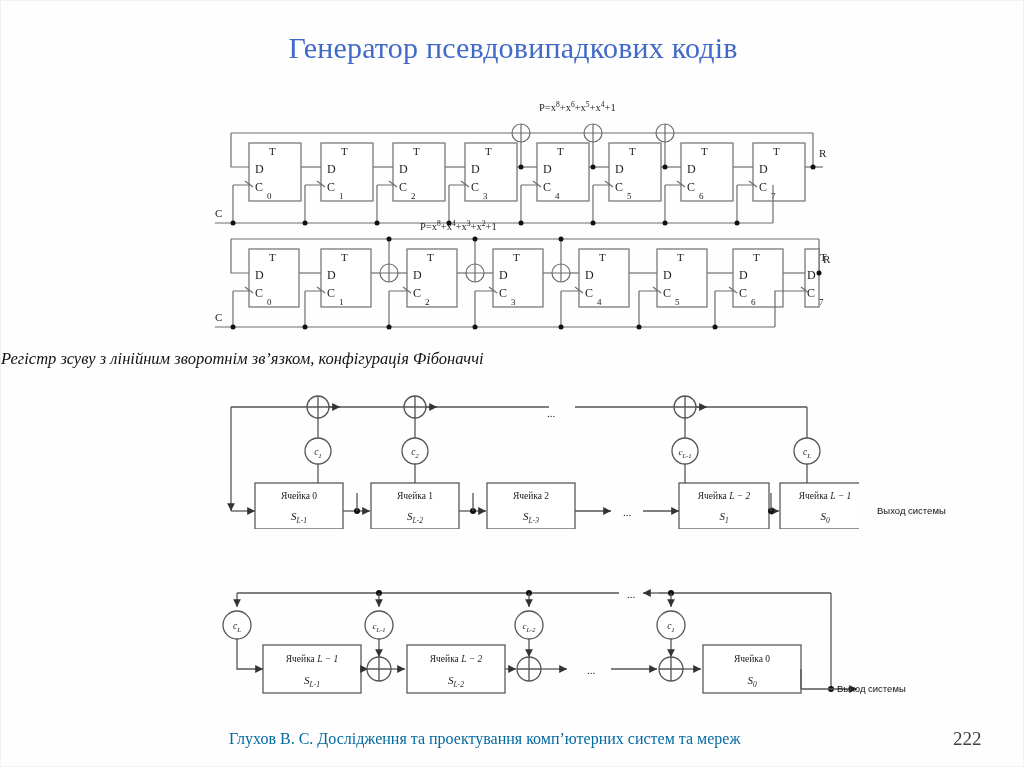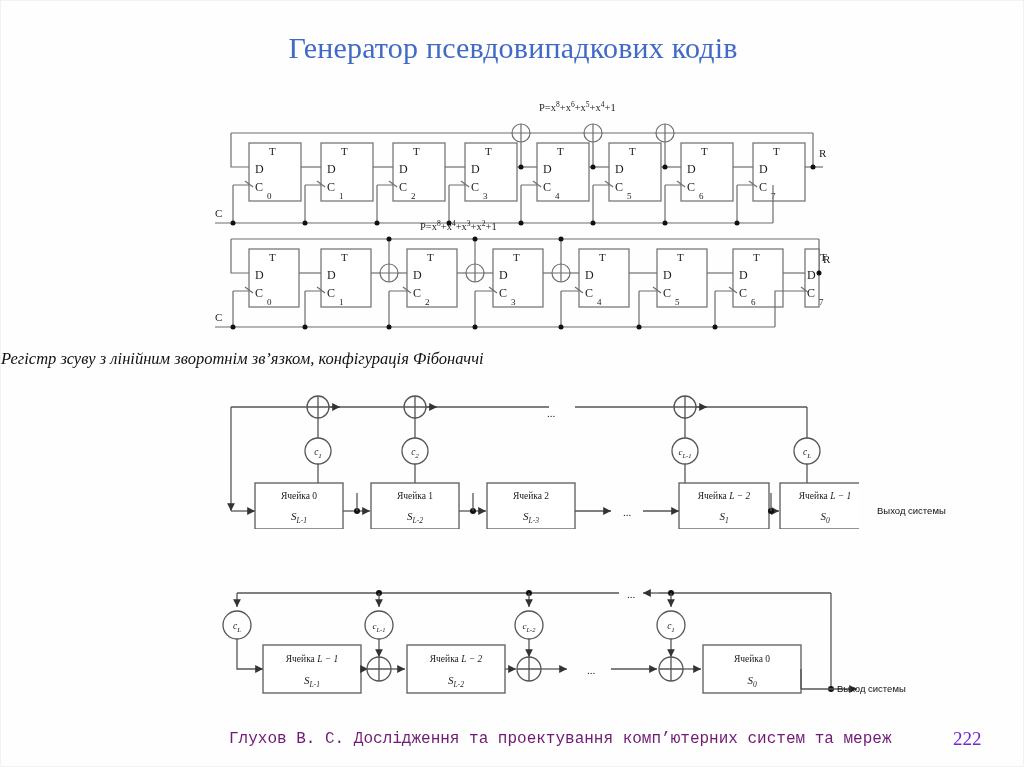--- a/index.html
+++ b/index.html
@@ -39,26 +39,26 @@
   #cap1{top:348px;}
   #cap2{top:541px;}
 
   .footer-left{
     position:absolute;left:12px;top:770px;
     font-size:12px;color:#ef4444;
     font-family:"Liberation Serif", serif;white-space:nowrap;
   }
   .footer-center{
     position:absolute;left:228px;top:729px;
-    font-size:16px;color:#701a75;
-    font-family:Liberation Mono, monospace;white-space:nowrap;
+    font-size:16px;color:#0369a1;
+    font-family:Liberation Serif, serif;white-space:nowrap;
   }
   .footer-page{
     position:absolute;left:952px;top:727px;
-    font-size:19px;color:#6d28d9;
+    font-size:19px;color:#404040;
     font-family:"Liberation Serif", serif;
   }
   svg{display:block;}
   .dg{position:absolute;}
   text{font-family:"Liberation Serif", serif;fill:#1a1a1a;}
   .wire{stroke:#6d6d6d;stroke-width:1.2;fill:none;}
   .wire2{stroke:#555;stroke-width:1.3;fill:none;}
   .box{stroke:#6d6d6d;stroke-width:1.2;fill:#ffffff;}
   .box2{stroke:#5a5a5a;stroke-width:1.3;fill:#ffffff;}
   .dot{fill:#111;}

